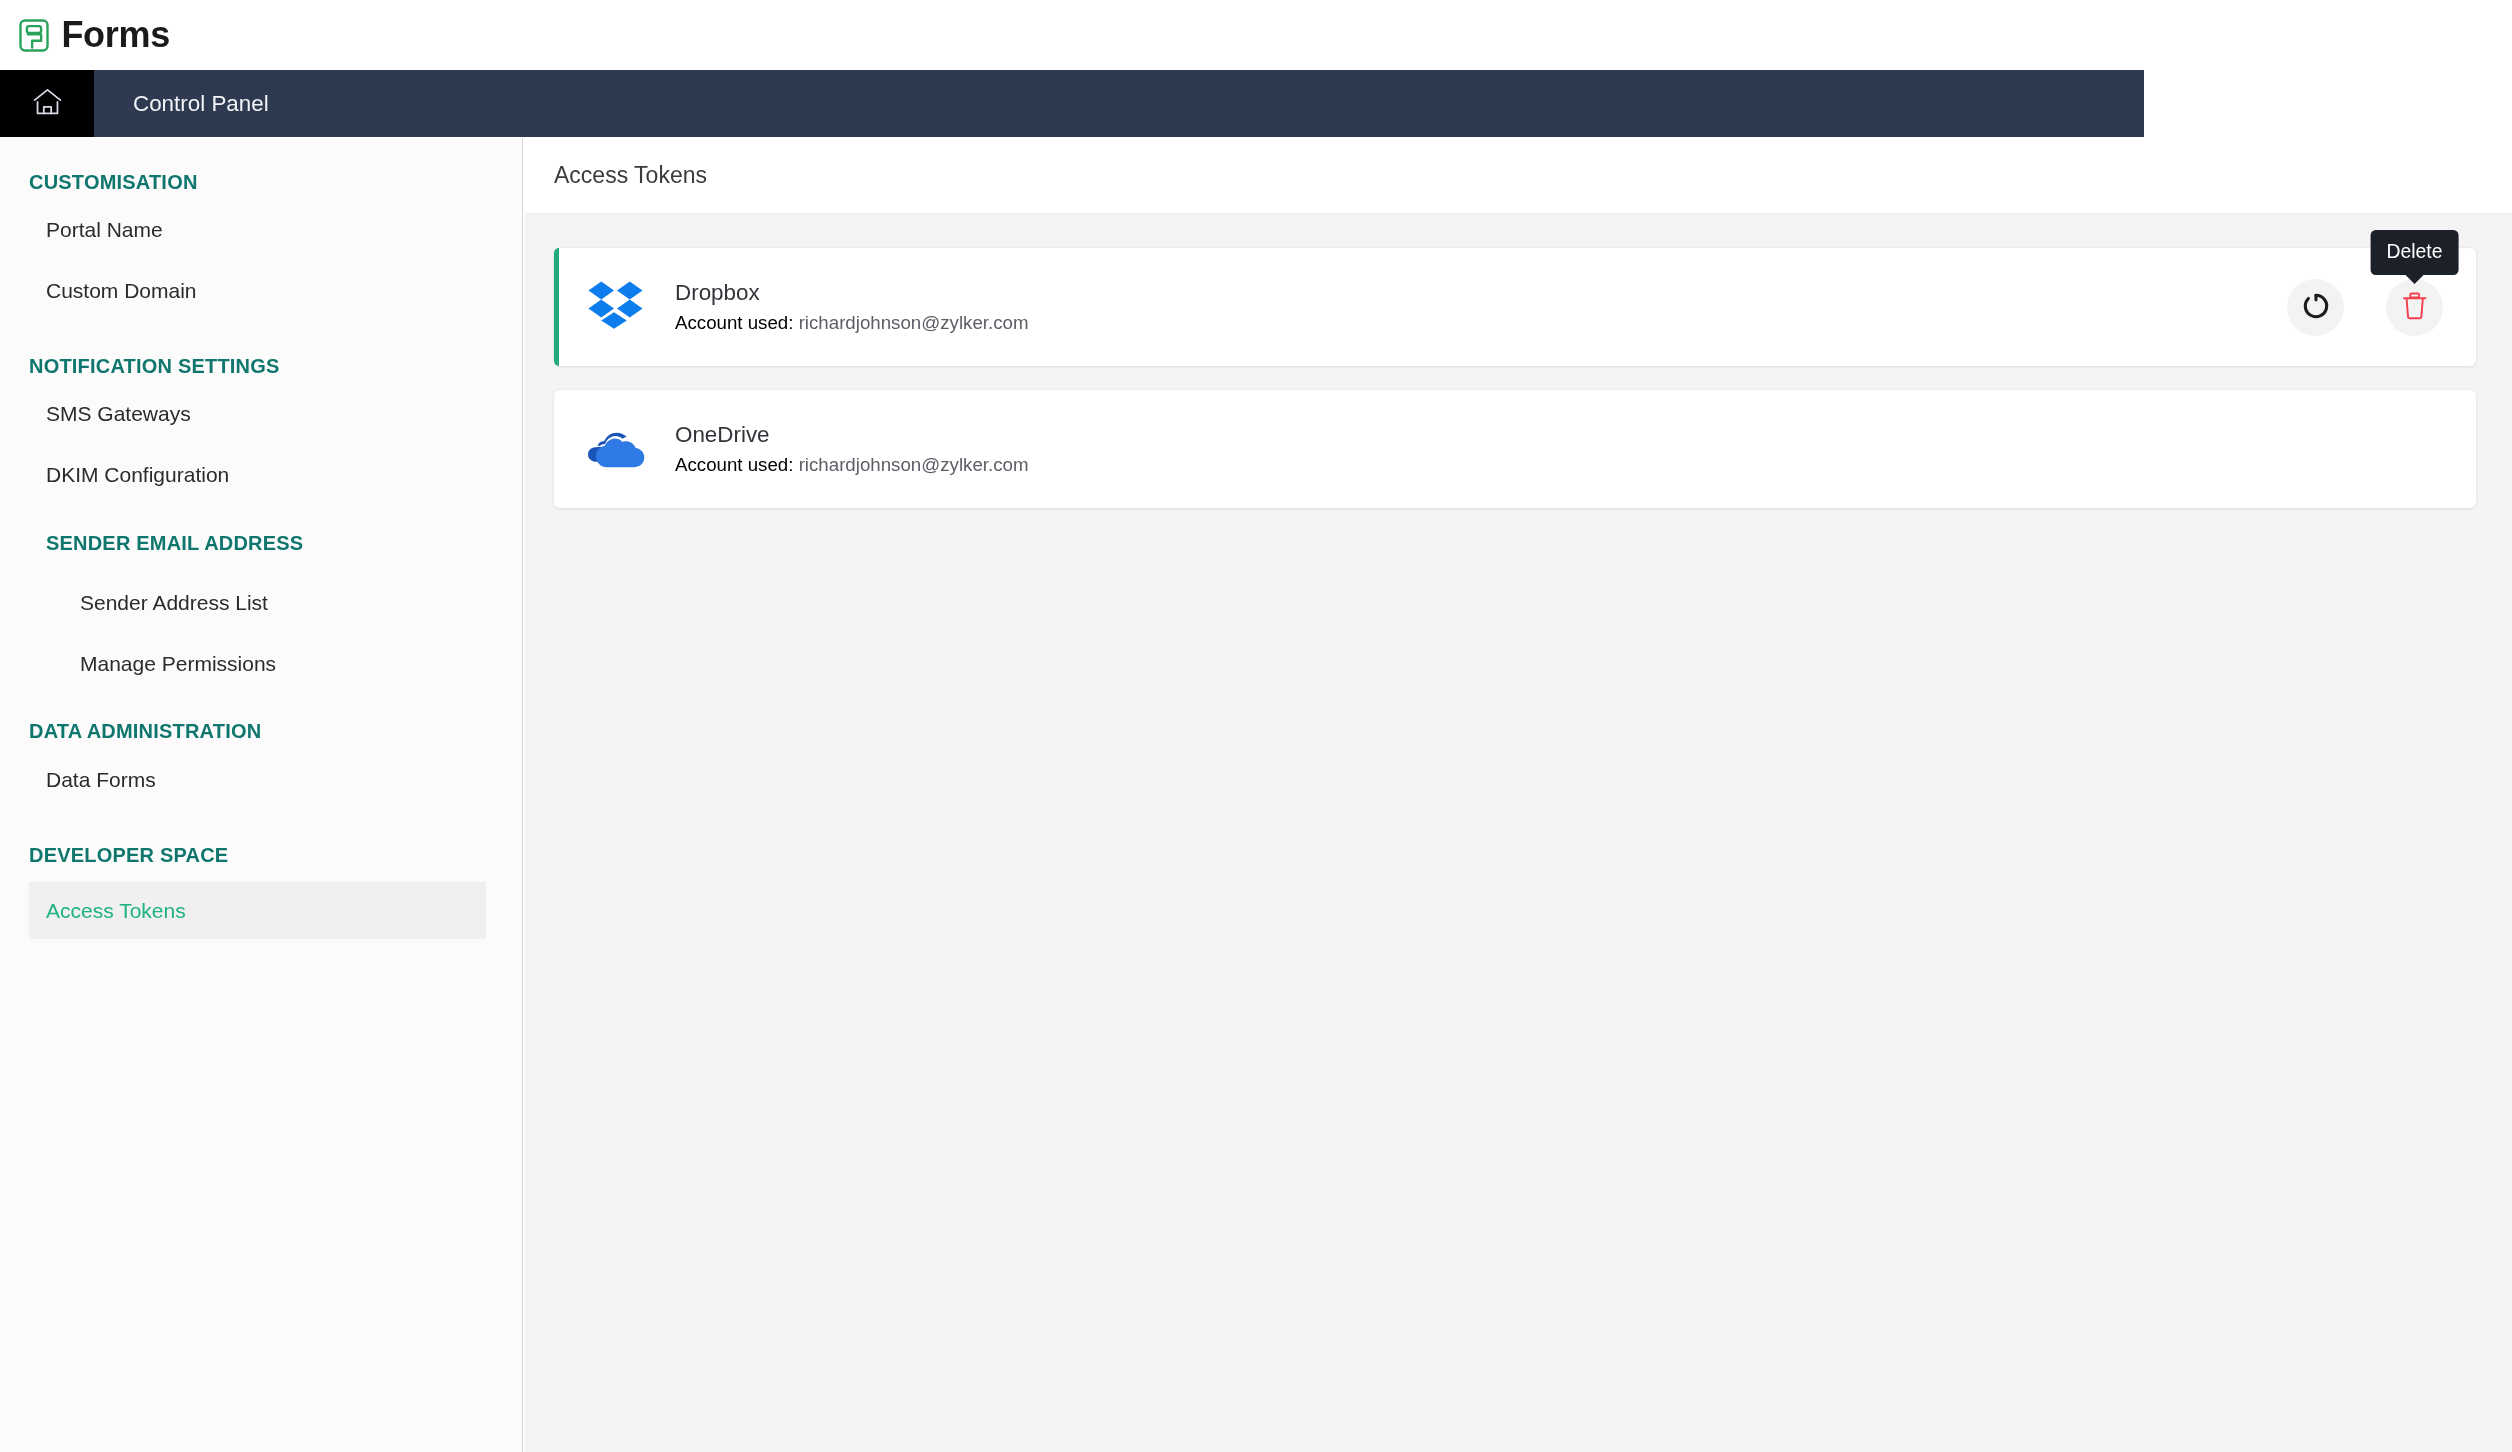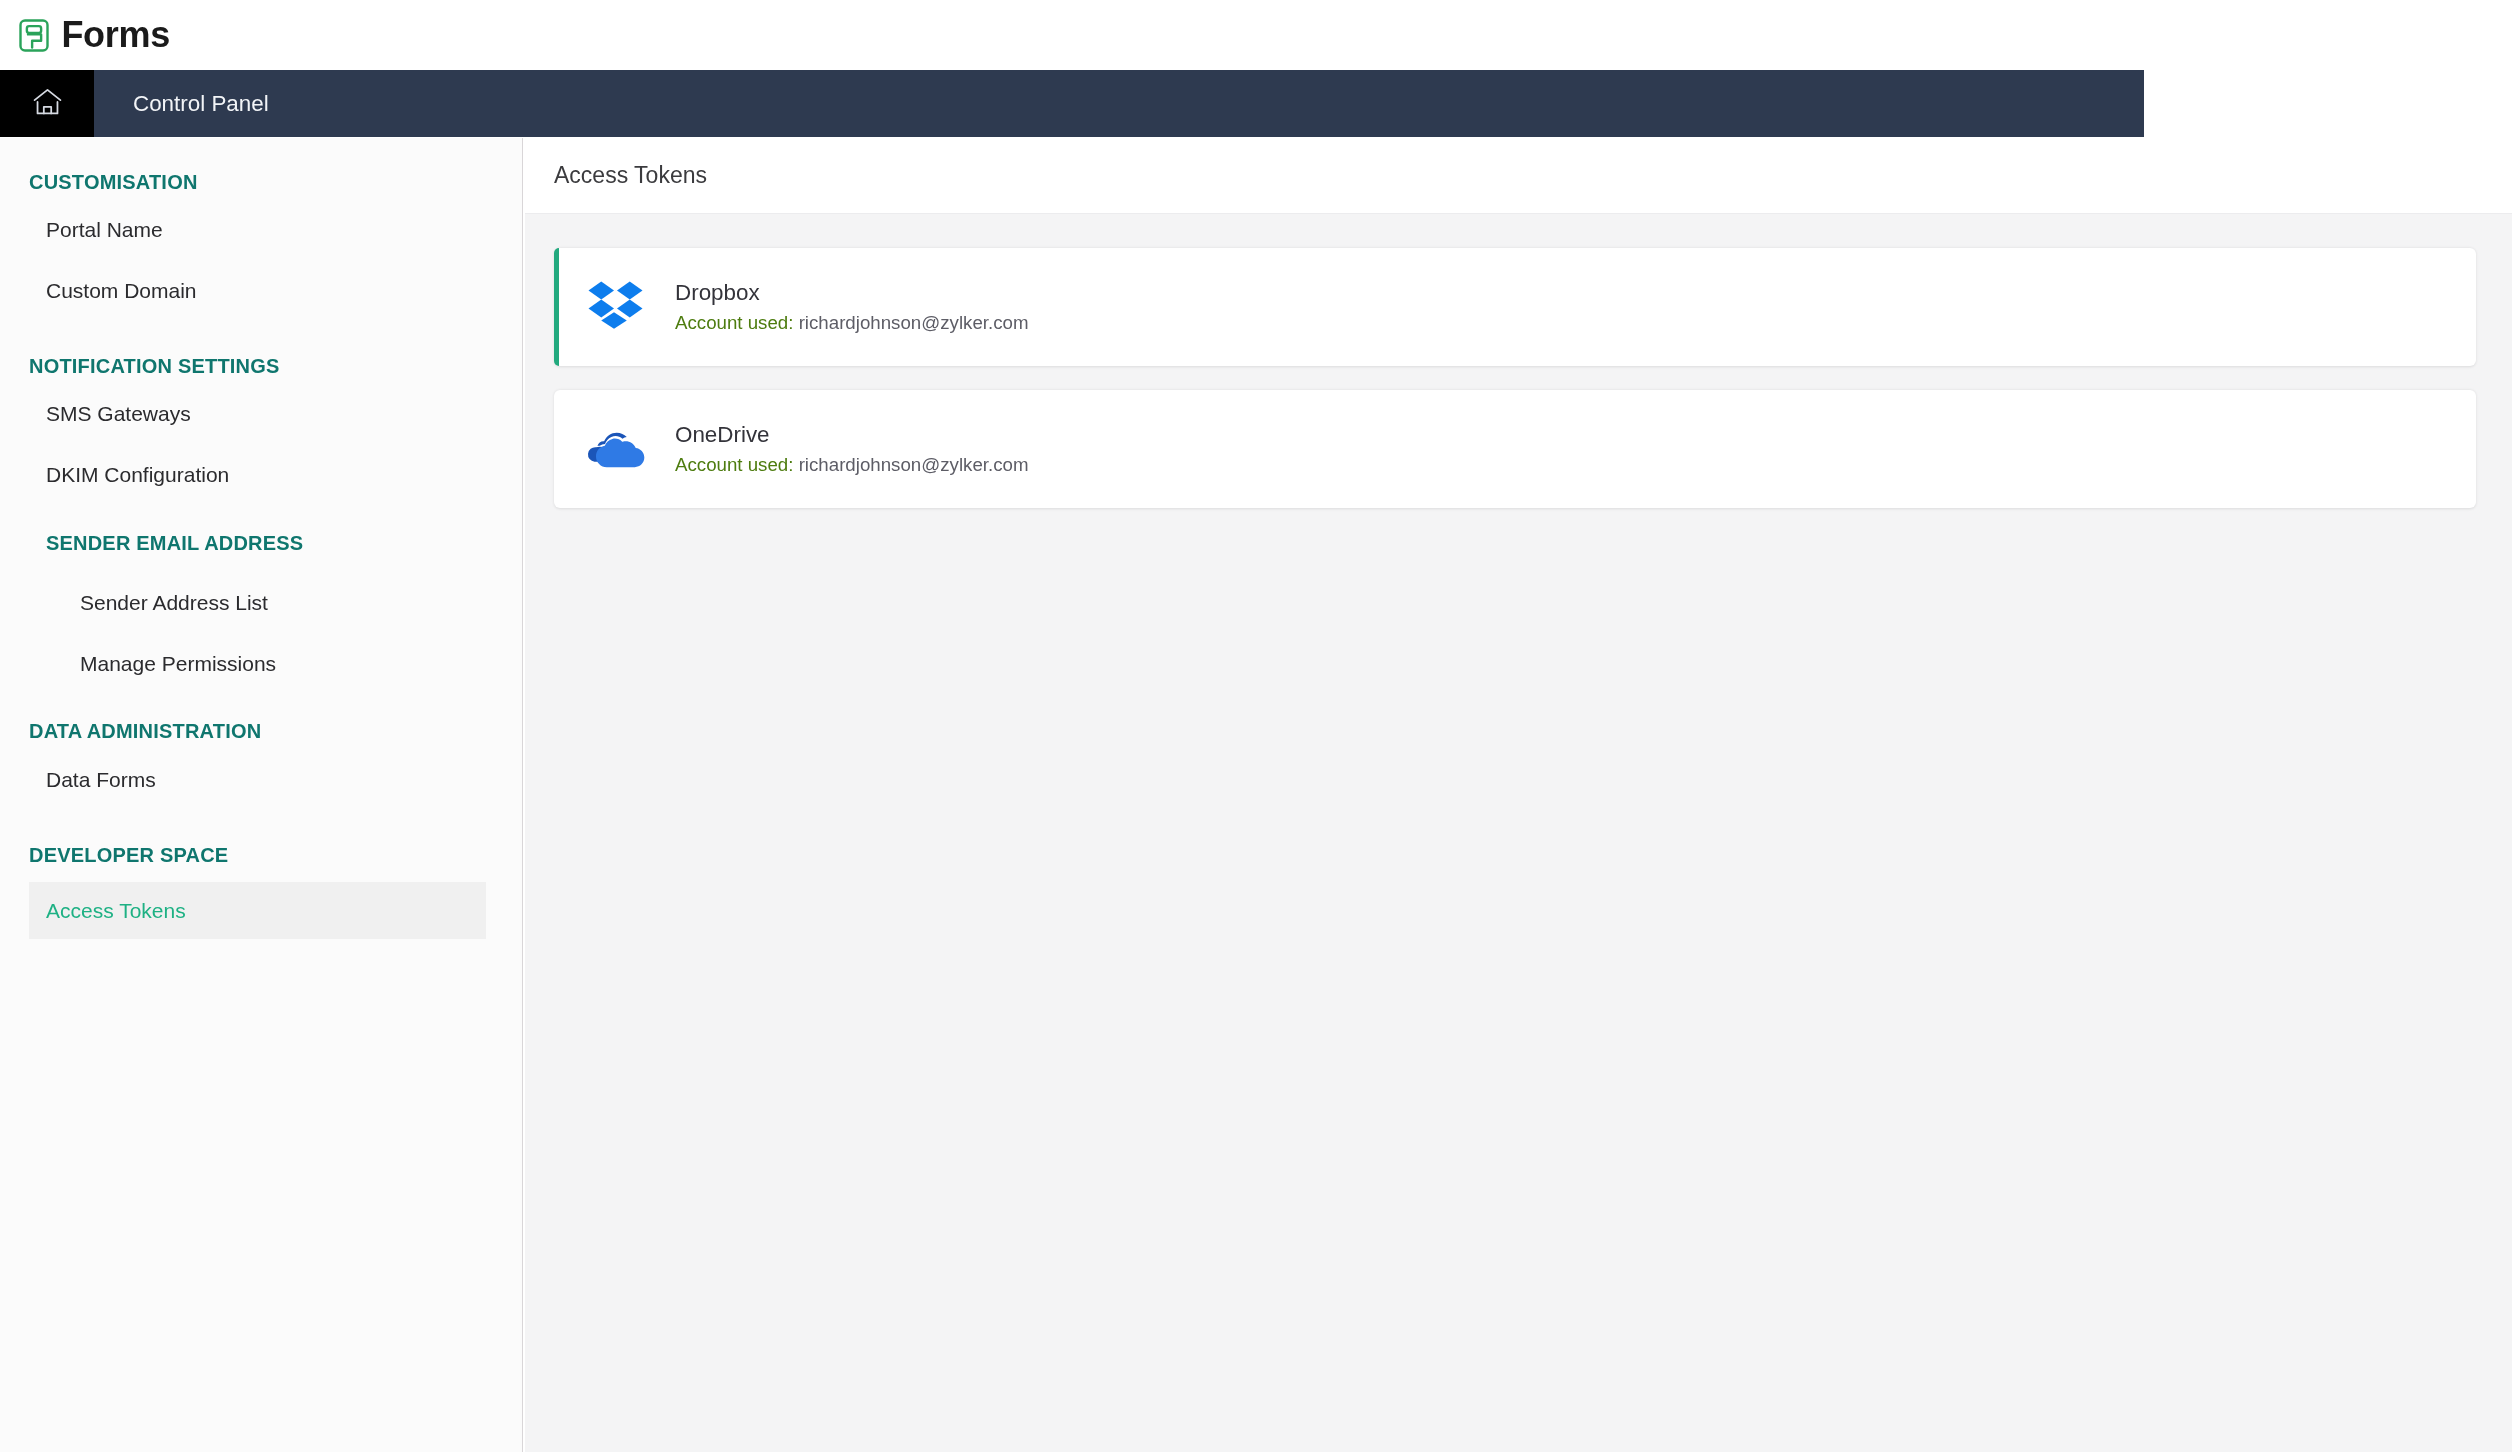--- a/index.html
+++ b/index.html
@@ -116,21 +116,21 @@
     border-radius: 6px 0 0 6px;
   }
   .card-icon {
     width: 63px; height: 63px; margin-left: 30px;
     display: flex; align-items: center; justify-content: center;
     flex-shrink: 0;
   }
   .card-text { margin-left: 28px; display: flex; flex-direction: column; gap: 6.7px; }
   .card-name { font-size: 22.4px; color: #33333a; }
   .card-sub { font-size: 18.7px; color: #5d5d66; }
-  .card-sub .lbl { color: #4d7c0f; margin-top: 24px; }
+  .card-sub .lbl { color: #000000; margin-top: 24px; }
   .card-actions {
     position: absolute; right: 33px; top: 0; height: 100%;
     display: flex; align-items: center; gap: 42px;
   }
   .round-btn {
     width: 57px; height: 57px; border-radius: 50%;
     background: #f3f3f4;
     display: flex; align-items: center; justify-content: center;
     cursor: pointer; position: relative;
   }
@@ -227,20 +227,40 @@
           <path d="M57 2 40 14l17 12 17-12z" fill="#0d7ded"></path>
           <path d="M2 38l17 12 17-12-17-12z" fill="#0d7ded"></path>
           <path d="M74 38 57 26 40 38l17 12z" fill="#0d7ded"></path>
           <path d="M19 54l17 11 17-11-17-11z" fill="#0d7ded"></path>
         </svg>
       </span>
       <div class="card-text">
         <span class="card-name">Dropbox</span>
         <span class="card-sub"><span class="lbl">Account used:</span> <span>richardjohnson@zylker.com</span></span>
       </div>
+      <div class="card-actions">
+        <span class="round-btn">
+          <span>
+            <svg width="28" height="28" viewBox="0 0 38 38">
+              <path d="M19 4.5a14.5 14.5 0 1 1-10.3 4.3" fill="none" stroke="#1c1c1f" stroke-width="4.2" stroke-linecap="round"></path>
+              <path d="M19 4.5v6" stroke="#1c1c1f" stroke-width="4.2" stroke-linecap="round"></path>
+            </svg>
+          </span>
+        </span>
+        <span class="round-btn">
+          <span class="tooltip">Delete</span>
+          <span>
+            <svg width="25.4" height="28" viewBox="0 0 34 38">
+              <rect x="11" y="2" width="12" height="5.5" rx="1.8" fill="none" stroke="#f43f4f" stroke-width="2.6"></rect>
+              <path d="M2.5 8.5h29" stroke="#f43f4f" stroke-width="2.8" stroke-linecap="round"></path>
+              <path d="M6 9.5l2 24.5a1.8 1.8 0 0 0 1.8 1.7h14.4A1.8 1.8 0 0 0 26 34L28 9.5" fill="none" stroke="#f43f4f" stroke-width="2.6" stroke-linejoin="round"></path>
+            </svg>
+          </span>
+        </span>
+      </div>
     </div>
 
     <div class="card">
       <span class="card-icon">
         <svg width="60" height="43" viewBox="0 0 80 58">
           <path d="M24 18c3-7 9.5-11.5 17-11.5 5.5 0 10 2.2 13.5 5.8-2 .2-4 .9-5.8 2.1-4-3.6-9.8-4.6-15-2.3-4.2 1.8-7.3 5.4-8.5 9.6A13 13 0 0 0 18 24c-1 0-2 .1-3 .4C16.2 20.1 19.7 17.6 24 18z" fill="#1b55b8"></path>
           <path d="M13 26c1.6-.5 3.3-.8 5-.8 5.5 0 10.4 2.8 13.3 7.1l-2.6 13.2H11A9.5 9.5 0 0 1 13 26z" fill="#1b55b8"></path>
           <path d="M49 18.5c7.2-2.2 14.8 1.6 17.6 8.6 6.5.6 11.6 6.1 11.6 12.8 0 7.1-5.7 12.9-12.8 12.9H27.5C19.5 52.8 13 46.3 13 38.3c0-7.1 5.1-13 11.9-14.2 1.6-4.6 5.4-8.2 10.2-9.4 5-1.2 10 .4 13.3 3.8z" fill="#2f7ae5"></path>
         </svg>
       </span>

